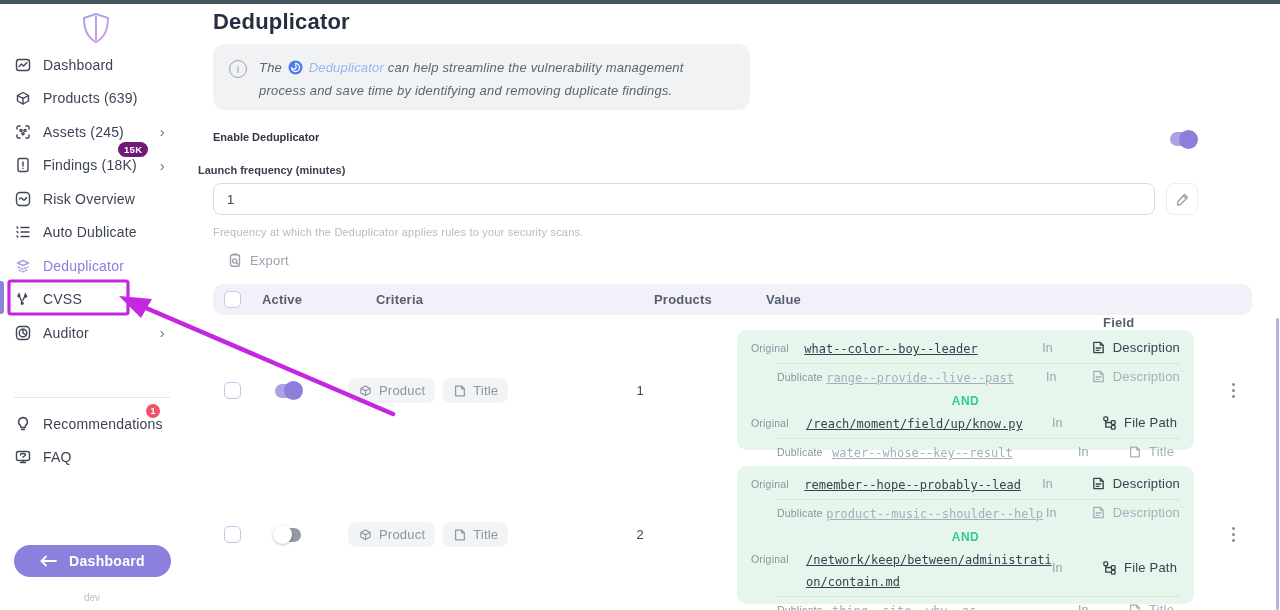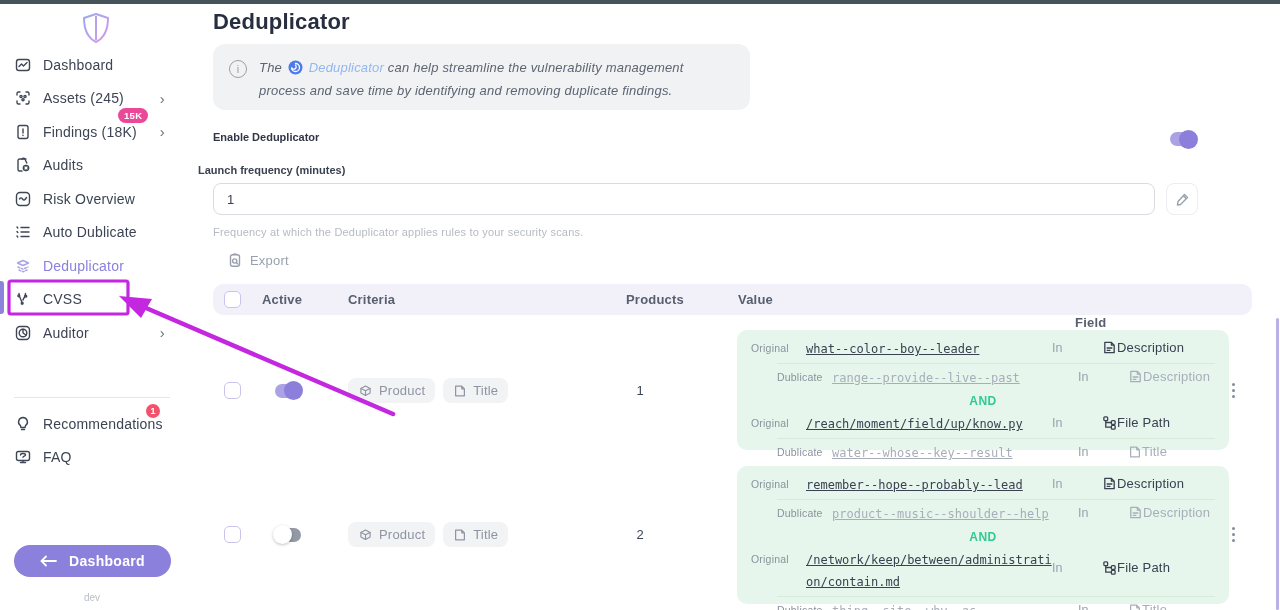--- a/index.html
+++ b/index.html
@@ -15,21 +15,21 @@
   #sidebar { left:0; top:4px; width:213px; height:500px; background:#fff; }
   #logo { left:78px; top:6px; width:36px; height:36px; }
   .side-list { left:0; top:44px; width:213px; }
   .side-item { position:relative; display:flex; align-items:center; gap:11px;
     height:33.5px; padding-left:14px; font-size:14px; letter-spacing:.2px;
     color:#3c4454; cursor:pointer; }
   .side-item .icn { width:18px; height:18px; flex:0 0 18px; display:flex; }
   .side-item.active { color:#8a80dd; }
   .side-item.active .icn svg { stroke:#a9a1e6; }
   .chev { position:absolute; right:48px; font-size:15px; color:#6b7280; }
-  .pill-badge { position:absolute; background:#ec4899; color:#fff; font-size:9.5px;
+  .pill-badge { position:absolute; background:#701a75; color:#fff; font-size:9.5px;
     font-weight:700; border-radius:8px; padding:2px 6px; letter-spacing:.3px; }
   .dot-badge { position:absolute; background:#f4516c; color:#fff; font-size:9px;
     font-weight:700; border-radius:50%; width:14px; height:14px; display:flex;
     align-items:center; justify-content:center; }
   #side-divider { left:14px; top:393px; width:156px; height:1px; background:#e3e5e9; }
   #active-bar { left:0; top:281px; width:4px; height:33px; background:#8c83dd; border-radius:0 3px 3px 0; }
   .side-foot { left:0; top:403px; width:213px; }
   #back-btn { left:14px; top:541px; width:157px; height:32px; background:#8b80dc;
     border:none; border-radius:16px; color:#fff; font-size:14px; font-weight:700;
     letter-spacing:.3px; display:flex; align-items:center; justify-content:center;
@@ -67,39 +67,39 @@
     font-family:inherit; letter-spacing:.2px; }
 
   
   #thead { left:213px; top:284px; width:1039px; height:31px; background:#f2f1fa;
     border-radius:10px; display:flex; align-items:center; font-size:13px;
     font-weight:600; color:#575f6f; letter-spacing:.2px; }
   .checkbox { width:17px; height:17px; border:1.5px solid #c9c4ee; border-radius:5px;
     background:#fff; cursor:pointer; }
   #thead .checkbox { margin-left:11px; }
   .col-active { margin-left:21px; width:86px; }
-  .col-criteria { width:278px; }
+  .col-criteria { width:278px;margin-left:28px; }
   .col-products { width:112px; }
   .col-value { width:337px; }
   .col-field { width:120px;margin-top:45px; }
 
   .row-ctl { display:flex; align-items:center; }
   .chip { display:inline-flex; align-items:center; gap:6px; background:#f2f3f5;
     border-radius:8px; padding:5px 10px; font-size:13px; color:#8d95a2; letter-spacing:.2px; }
   .chips { display:flex; gap:8px; }
 
-  .cond-panel { position:absolute; left:737px; width:492px; background:#e6f6ec;
+  .cond-panel { position:absolute; left:737px; width:457px; background:#e6f6ec;
     border-radius:10px; padding:5px 0; }
   .cond { display:flex; align-items:flex-start; padding:3px 0; margin:0 14px; }
   .cond + .cond { border-top:1px solid #d5ead9;margin-left:40px; }
   .cond .role { width:55px; font-size:10.5px; color:#8a929c; padding-top:4px; letter-spacing:.2px; }
   .cond .val { width:246px; font-family:"DejaVu Sans Mono", monospace; font-size:12px;
     line-height:22px; color:#3a4150; word-break:break-all;text-decoration:underline; }
   .cond .op { width:50px; font-size:12.5px; color:#9aa3ad; padding-top:3px; }
-  .cond .fld { display:flex; align-items:center; font-size:13px; color:#3a4150;
+  .cond .fld { display:flex; align-items:center; gap:7px; font-size:13px; color:#3a4150;
     padding-top:2px; letter-spacing:.2px; }
   .cond.muted .val, .cond.muted .fld { color:#a8aeb9; }
   .cond.muted .fld svg { stroke:#a8aeb9; }
   .and-line { text-align:center; font-size:12px; font-weight:700; color:#2fcb92;
     letter-spacing:.5px; padding:2px 0; }
   .kebab { position:absolute; left:1226px; width:14px; display:flex; flex-direction:column;
     gap:3px; align-items:center; cursor:pointer; background:none; border:none; }
   .kebab i { width:3px; height:3px; border-radius:50%; background:#848b98; }
 
   
@@ -138,50 +138,48 @@
             <svg class="line-icn" width="18" height="18" viewBox="0 0 18 18">
               <rect x="2.5" y="3.5" width="13" height="11" rx="2.5"></rect>
               <path d="M5 10.5 L7.5 8 L9.5 10 L13 6.5"></path>
             </svg>
           </span>
         <span>Dashboard</span>
       </div>
       <div class="side-item">
         <span class="icn">
             <svg class="line-icn" width="18" height="18" viewBox="0 0 18 18">
+              <path d="M3.5 6.5 L9 3.5 L14.5 6.5 V12 L9 15 L3.5 12 Z"></path>
+              <path d="M3.5 6.5 L9 9.3 L14.5 6.5 M9 9.3 V15"></path>
+            </svg>
+          </span>
+        <span>Products (639)</span>
+      </div>
+      <div class="side-item">
+        <span class="icn">
+            <svg class="line-icn" width="18" height="18" viewBox="0 0 18 18">
               <path d="M3 6 V4.5 A1.5 1.5 0 0 1 4.5 3 H6 M12 3 H13.5 A1.5 1.5 0 0 1 15 4.5 V6 M15 12 V13.5 A1.5 1.5 0 0 1 13.5 15 H12 M6 15 H4.5 A1.5 1.5 0 0 1 3 13.5 V12"></path>
               <circle cx="7" cy="7.5" r="1.1"></circle>
               <circle cx="11" cy="7.5" r="1.1"></circle>
               <circle cx="9" cy="10.8" r="1.1"></circle>
             </svg>
           </span>
         <span>Assets (245)</span>
         <span class="chev">›</span>
       </div>
       <div class="side-item">
         <span class="icn">
             <svg class="line-icn" width="18" height="18" viewBox="0 0 18 18">
               <rect x="4" y="2.5" width="10" height="13" rx="2"></rect>
               <path d="M9 6 V10 M9 12.3 V12.5"></path>
             </svg>
           </span>
         <span>Findings (18K)</span>
         <span class="pill-badge" style="top:-7px; left:118px;">15K</span>
         <span class="chev">›</span>
-      </div>
-      <div class="side-item">
-        <span class="icn">
-            <svg class="line-icn" width="18" height="18" viewBox="0 0 18 18">
-              <path d="M12 3 H5.5 A1.5 1.5 0 0 0 4 4.5 V13.5 A1.5 1.5 0 0 0 5.5 15 H8"></path>
-              <path d="M8 3.2 C8.6 2 10.4 2 11 3.2 L12.8 7"></path>
-              <circle cx="12" cy="12" r="2.6"></circle>
-              <path d="M12 10.2 V9.4 M12 14.6 V13.8 M13.8 12 H14.6 M9.4 12 H10.2"></path>
-            </svg>
-          </span>
-        <span>Audits</span>
       </div>
       <div class="side-item">
         <span class="icn">
             <svg class="line-icn" width="18" height="18" viewBox="0 0 18 18">
               <rect x="2.5" y="2.5" width="13" height="13" rx="3.5"></rect>
               <path d="M5.5 9 C6.5 7.5 7.5 7.5 8.5 9 C9.5 10.5 10.5 10.5 11.5 9 L12.5 7.5"></path>
             </svg>
           </span>
         <span>Risk Overview</span>
       </div>

